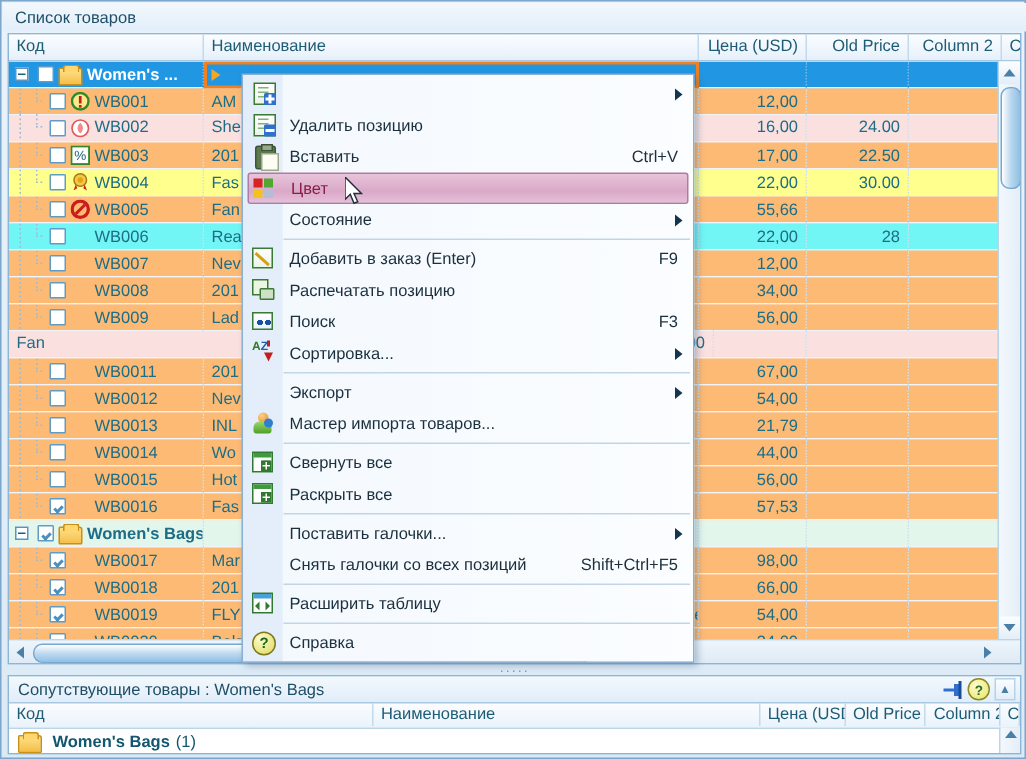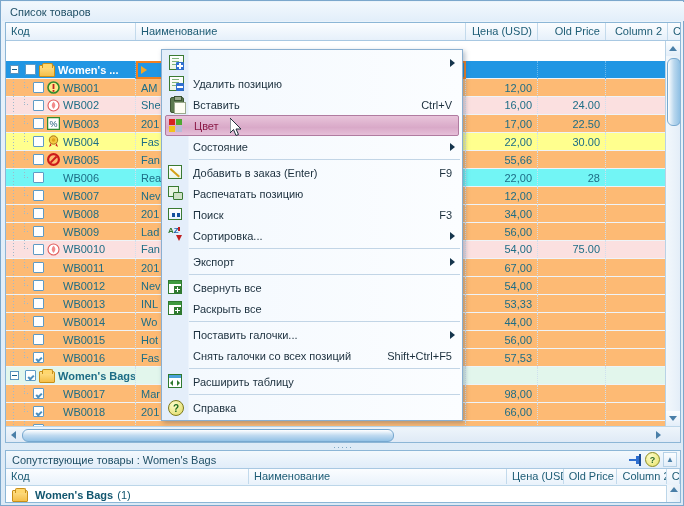--- a/index.html
+++ b/index.html
@@ -45,21 +45,21 @@
     padding:0 5px;
     border-right:1px solid #c3daec;
     color:#1d5c75;font-size:11px;
     overflow:hidden;white-space:nowrap;
   }
   .hcell.r{text-align:right;}
 
   
   .body{
     position:absolute;left:0;top:18px;width:676px;height:385px;
-    overflow:hidden;background:#fff;margin-top:20px;
+    overflow:hidden;background:#fff;
   }
   .row{
     position:relative;height:18px;box-sizing:border-box;
     display:flex;align-items:center;
     border-bottom:1px solid #eef4f9;
     white-space:nowrap;
   }
   .cell{
     box-sizing:border-box;height:18px;line-height:18px;
     padding:0 5px;overflow:hidden;white-space:nowrap;
@@ -500,35 +500,20 @@
             <span class="ricon"></span>
             <span>WB009</span>
           </div>
           <div class="cell c-name">Lad</div>
           <div class="cell c-price r">56,00</div>
           <div class="cell c-old r"></div>
           <div class="cell c-col2 r"></div>
           <div class="cell c-col3"></div>
         </div>
         <div class="row r-pink">
-          <div class="cell c-code">
-            <span class="tw">
-              <span class="dashv"></span>
-            </span>
-            <span class="tw">
-              <span class="dashelbow"></span>
-              <span class="dashelbow2"></span>
-            </span>
-            <span class="cb"></span>
-            <span class="ricon"><svg width="13" height="13" viewBox="0 0 13 13">
-                <circle cx="6.5" cy="6.5" r="5.5" fill="#fff" stroke="#e05a5a" stroke-width="1.1"></circle>
-                <path d="M6.5 2.8 C8.8 5 9 7.6 6.5 10 C4 7.6 4.2 5 6.5 2.8Z" fill="#f28b8b"></path>
-              </svg></span>
-            <span>WB0010</span>
-          </div>
           <div class="cell c-name">Fan</div>
           <div class="cell c-price r">54,00</div>
           <div class="cell c-old r">75.00</div>
           <div class="cell c-col2 r"></div>
           <div class="cell c-col3"></div>
         </div>
         <div class="row r-white">
           <div class="cell c-code">
             <span class="tw">
               <span class="dashv"></span>
@@ -573,21 +558,21 @@
             </span>
             <span class="tw">
               <span class="dashelbow"></span>
               <span class="dashelbow2"></span>
             </span>
             <span class="cb"></span>
             <span class="ricon"></span>
             <span>WB0013</span>
           </div>
           <div class="cell c-name">INL</div>
-          <div class="cell c-price r">53,33</div>
+          <div class="cell c-price r">21,79</div>
           <div class="cell c-old r"></div>
           <div class="cell c-col2 r"></div>
           <div class="cell c-col3"></div>
         </div>
         <div class="row r-white">
           <div class="cell c-code">
             <span class="tw">
               <span class="dashv"></span>
             </span>
             <span class="tw">
@@ -867,20 +852,30 @@
         </span>
         <span class="mlbl">Сортировка...</span>
         <span class="marrow"></span>
       </div>
       <div class="msep"></div>
       <div class="mi">
         <span class="mic"></span>
         <span class="mlbl">Экспорт</span>
         <span class="marrow"></span>
       </div>
+      <div class="mi">
+        <span class="mic">
+          <span class="ic-wiz">
+            <span class="head"></span>
+            <span class="body"></span>
+            <span class="blue"></span>
+          </span>
+        </span>
+        <span class="mlbl">Мастер импорта товаров...</span>
+      </div>
       <div class="msep"></div>
       <div class="mi">
         <span class="mic">
           <span class="ic ic-exp">
             <span class="hd"></span>
             <span class="l" style="top:5px"></span>
             <span class="l" style="top:8px"></span>
             <span class="l" style="top:11px"></span>
             <span class="pl"></span>
           </span>

